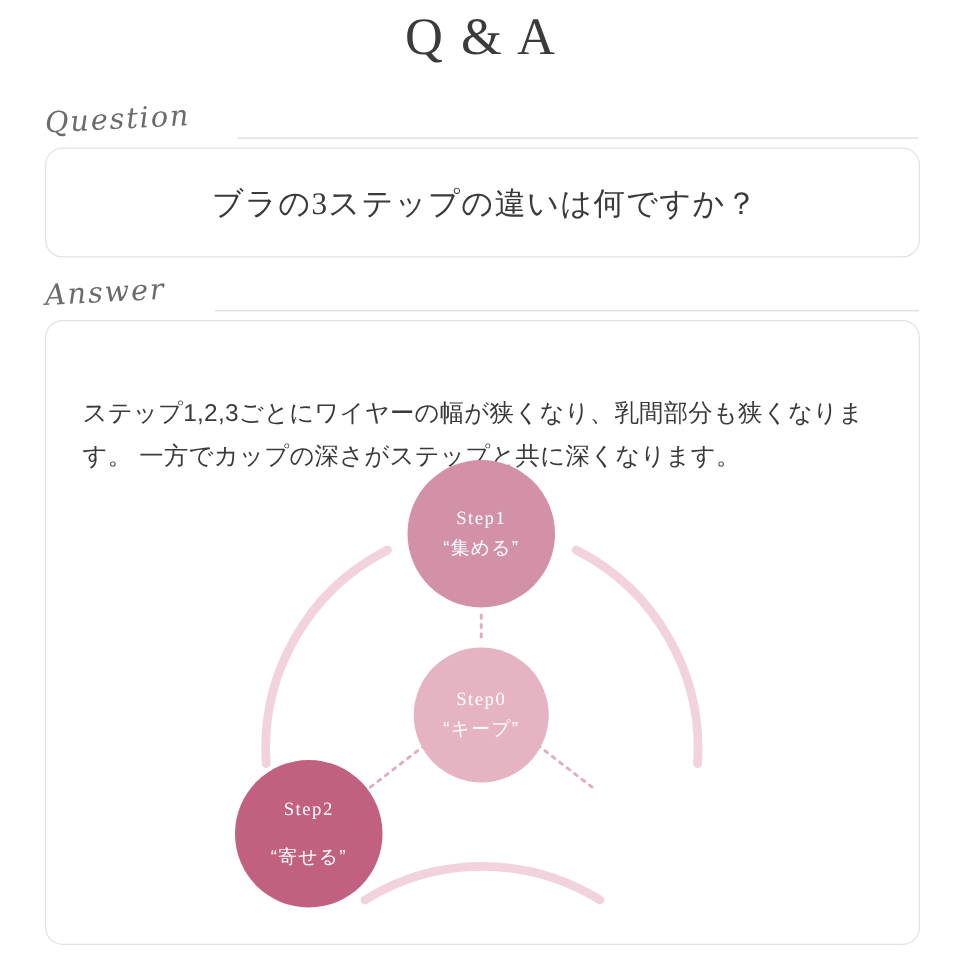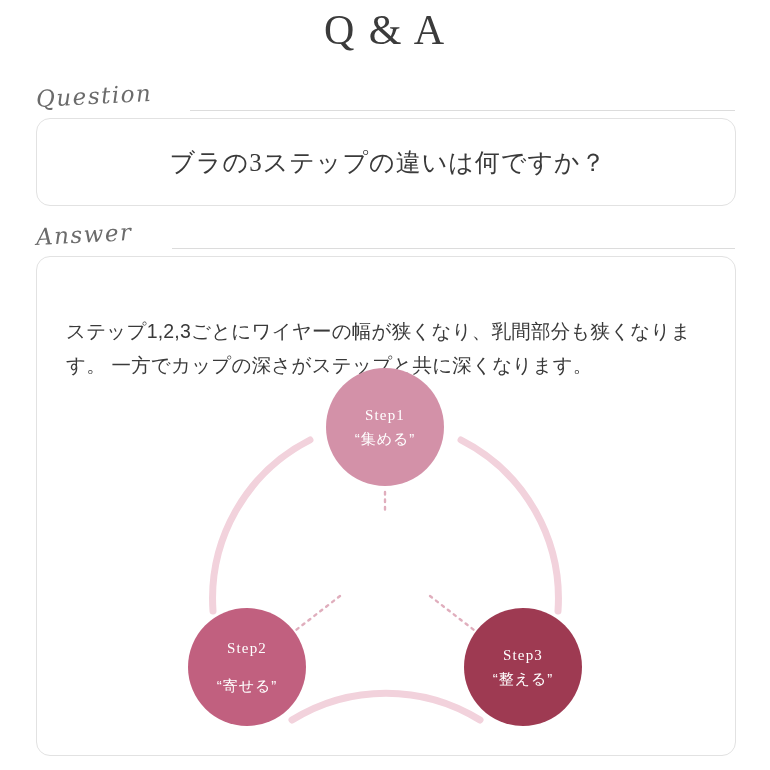--- a/index.html
+++ b/index.html
@@ -189,25 +189,25 @@
       <line x1="235" y1="124" x2="235" y2="146" stroke="#e0aebd" stroke-width="2.4" stroke-dasharray="2.5 5" stroke-linecap="round"></line>
       <line x1="190" y1="228" x2="146" y2="262" stroke="#e0aebd" stroke-width="2.4" stroke-dasharray="2.5 5" stroke-linecap="round"></line>
       <line x1="280" y1="228" x2="324" y2="262" stroke="#e0aebd" stroke-width="2.4" stroke-dasharray="2.5 5" stroke-linecap="round"></line>
     </svg>
 
     <div class="node" id="node-step1" style="background:#d391a8;">
       <span class="n-title">Step1</span>
       <span class="n-sub">“集める”</span>
     </div>
 
+    <div class="node" id="node-step0" style="background:#e6b3c2;">
+      <span class="n-title">Step0</span>
+      <span class="n-sub">“キープ”</span>
+    </div>
 
     <div class="node" id="node-step2" style="background:#c1607f;">
       <span class="n-title">Step2</span>
       <span class="n-sub">“寄せる”</span>
     </div>
 
-    <div class="node" id="node-step3" style="background:#9e3a52;">
-      <span class="n-title">Step3</span>
-      <span class="n-sub">“整える”</span>
-    </div>
   </div>
 
 </div>
 
 </body></html>

